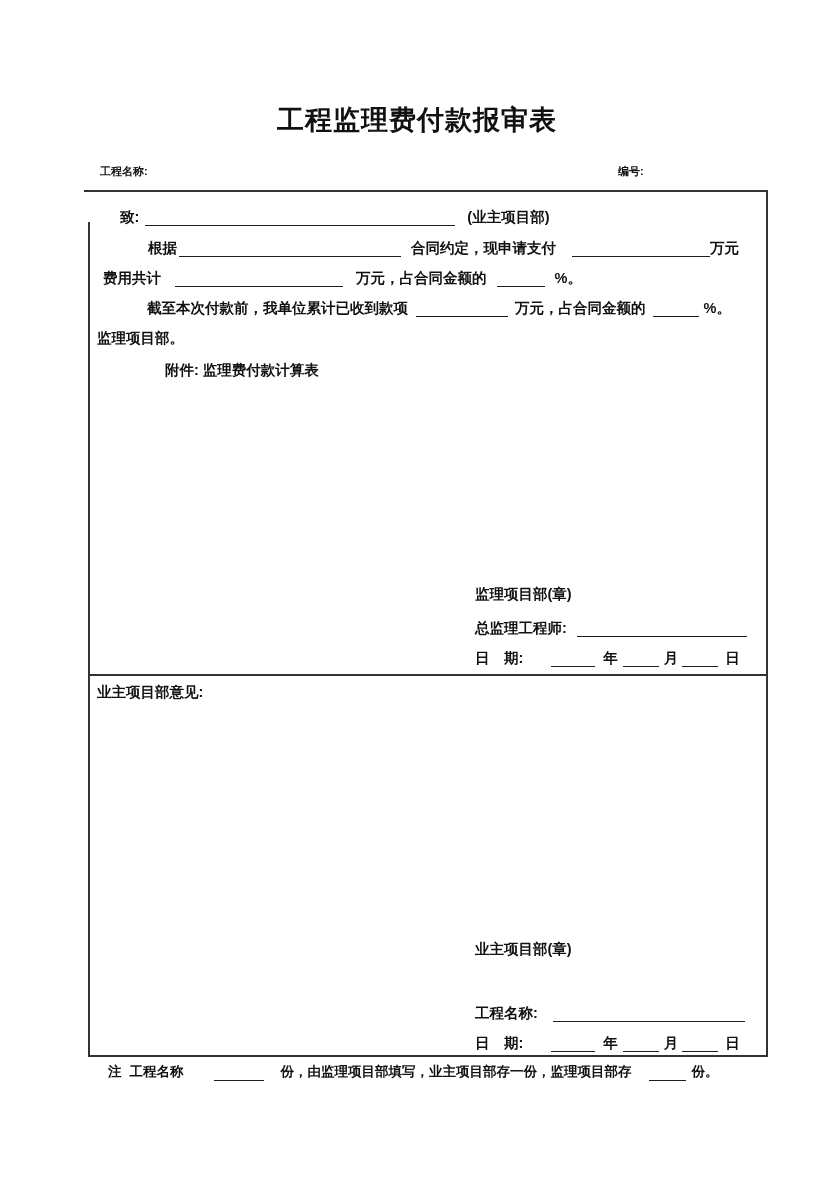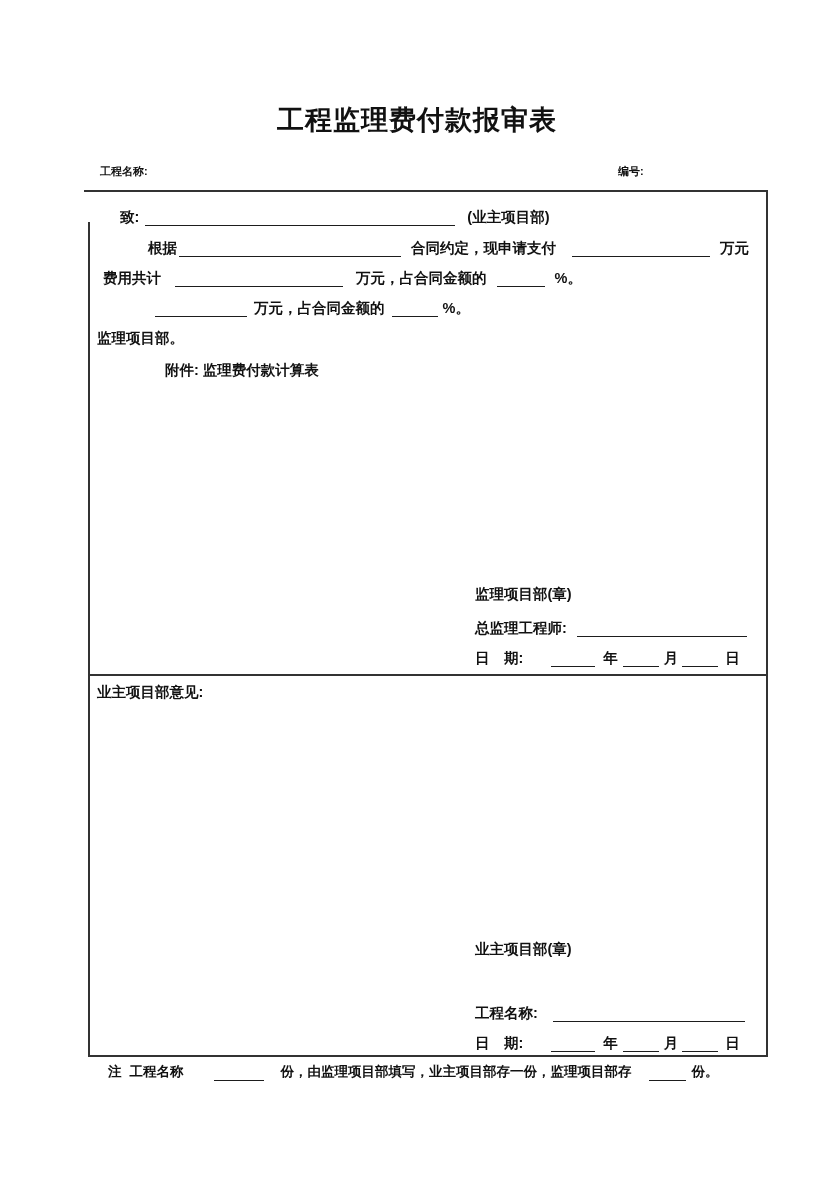--- a/index.html
+++ b/index.html
@@ -41,32 +41,33 @@
     <span>致:</span>
     <span class="blank" style="width:310px;margin-left:6px"></span>
     <span style="margin-left:12px">(业主项目部)</span>
   </div>
 
   <div class="row" style="left:148px;top:239px">
     <span>根据</span>
     <span class="blank" style="width:222px;margin-left:2px"></span>
     <span style="margin-left:10px">合同约定，现申请支付</span>
     <span class="blank" style="width:138px;margin-left:16px"></span>
-    <span style="margin-left:10px">万元</span>
+    <span style="margin-left:0">万元</span>
   </div>
 
   <div class="row" style="left:103px;top:269px">
     <span>费用共计</span>
     <span class="blank" style="width:168px;margin-left:14px"></span>
     <span style="margin-left:13px">万元，占合同金额的</span>
     <span class="blank" style="width:48px;margin-left:10px"></span>
     <span style="margin-left:10px">%。</span>
   </div>
 
   <div class="row" style="left:147px;top:299px">
+    <span>截至本次付款前，我单位累计已收到款项</span>
     <span class="blank" style="width:92px;margin-left:8px"></span>
     <span style="margin-left:7px">万元，占合同金额的</span>
     <span class="blank" style="width:46px;margin-left:7px"></span>
     <span style="margin-left:5px">%。</span>
   </div>
 
   <div class="row" style="left:97px;top:329px">
     <span>监理项目部。</span>
   </div>
 

